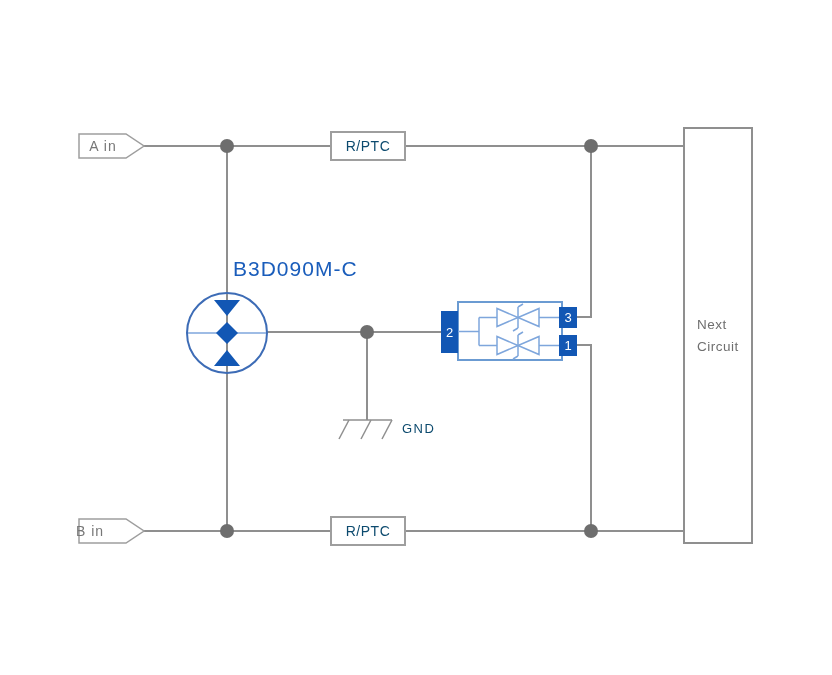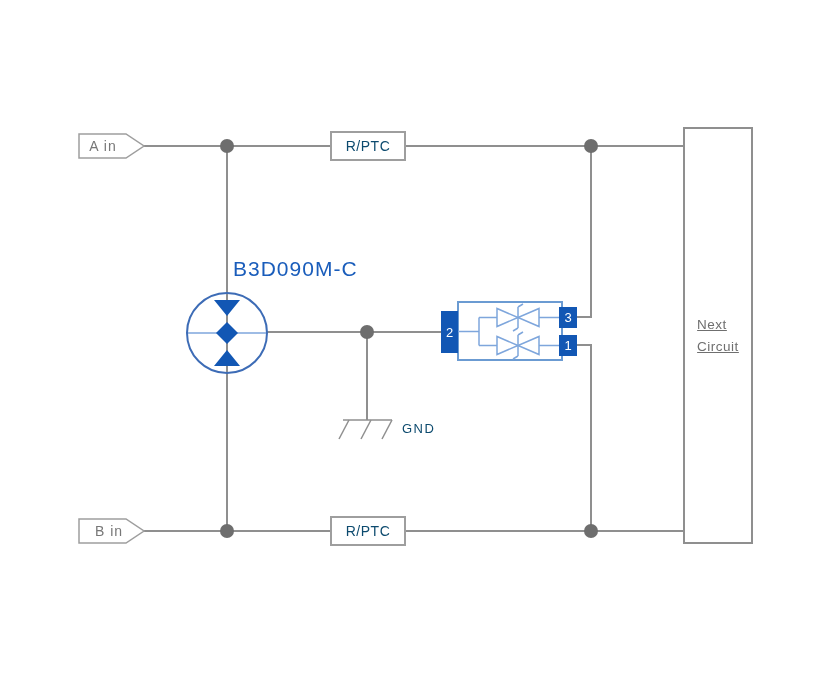--- a/index.html
+++ b/index.html
@@ -17,21 +17,21 @@
     color:#0c4a6e;font-size:14px;letter-spacing:0.5px;
   }
   .io-label{
     position:absolute;width:50px;height:26px;display:flex;align-items:center;justify-content:center;
     color:#777;font-size:14px;letter-spacing:1px;
   }
   .next-box{
     position:absolute;left:683px;top:127px;width:70px;height:417px;background:#fff;
     border:2px solid #8f8f8f;box-sizing:border-box;display:flex;align-items:center;justify-content:center;
   }
-  .next-box .txt{color:#6f6f6f;font-size:13.5px;line-height:1.6;letter-spacing:0.5px;text-decoration:underline;}
+  .next-box .txt{color:#6f6f6f;font-size:13.5px;line-height:1.6;letter-spacing:0.5px;}
   .part-label{position:absolute;color:#1a5dbb;font-size:21px;letter-spacing:1px;white-space:nowrap;}
   .pin-block{
     position:absolute;background:#1257b4;color:#fff;display:flex;align-items:center;
     justify-content:center;font-size:13px;
   }
   .gnd-text{position:absolute;color:#0c4a6e;font-size:13px;letter-spacing:1.5px;}
   svg{position:absolute;overflow:visible;}
 </style>
 </head>
 <body>
@@ -49,21 +49,21 @@
   <div class="h-line" style="left:576px;top:344px;width:16px;"></div>
 
   <svg style="left:78px;top:133px;" width="68" height="26" viewBox="0 0 68 26">
     <polygon points="1,1 48,1 66,13 48,25 1,25" fill="#ffffff" stroke="#9e9e9e" stroke-width="1.5"></polygon>
   </svg>
   <div class="io-label" style="left:78px;top:133px;">A in</div>
 
   <svg style="left:78px;top:518px;" width="68" height="26" viewBox="0 0 68 26">
     <polygon points="1,1 48,1 66,13 48,25 1,25" fill="#ffffff" stroke="#9e9e9e" stroke-width="1.5"></polygon>
   </svg>
-  <div class="io-label" style="left:84px;top:518px;">B in</div>
+  <div class="io-label" style="left:65px;top:518px;">B in</div>
 
   <div class="rptc" style="left:330px;top:131px;">
     <span>R/PTC</span>
   </div>
   <div class="rptc" style="left:330px;top:516px;">
     <span>R/PTC</span>
   </div>
 
   <div class="next-box">
     <div class="txt">

